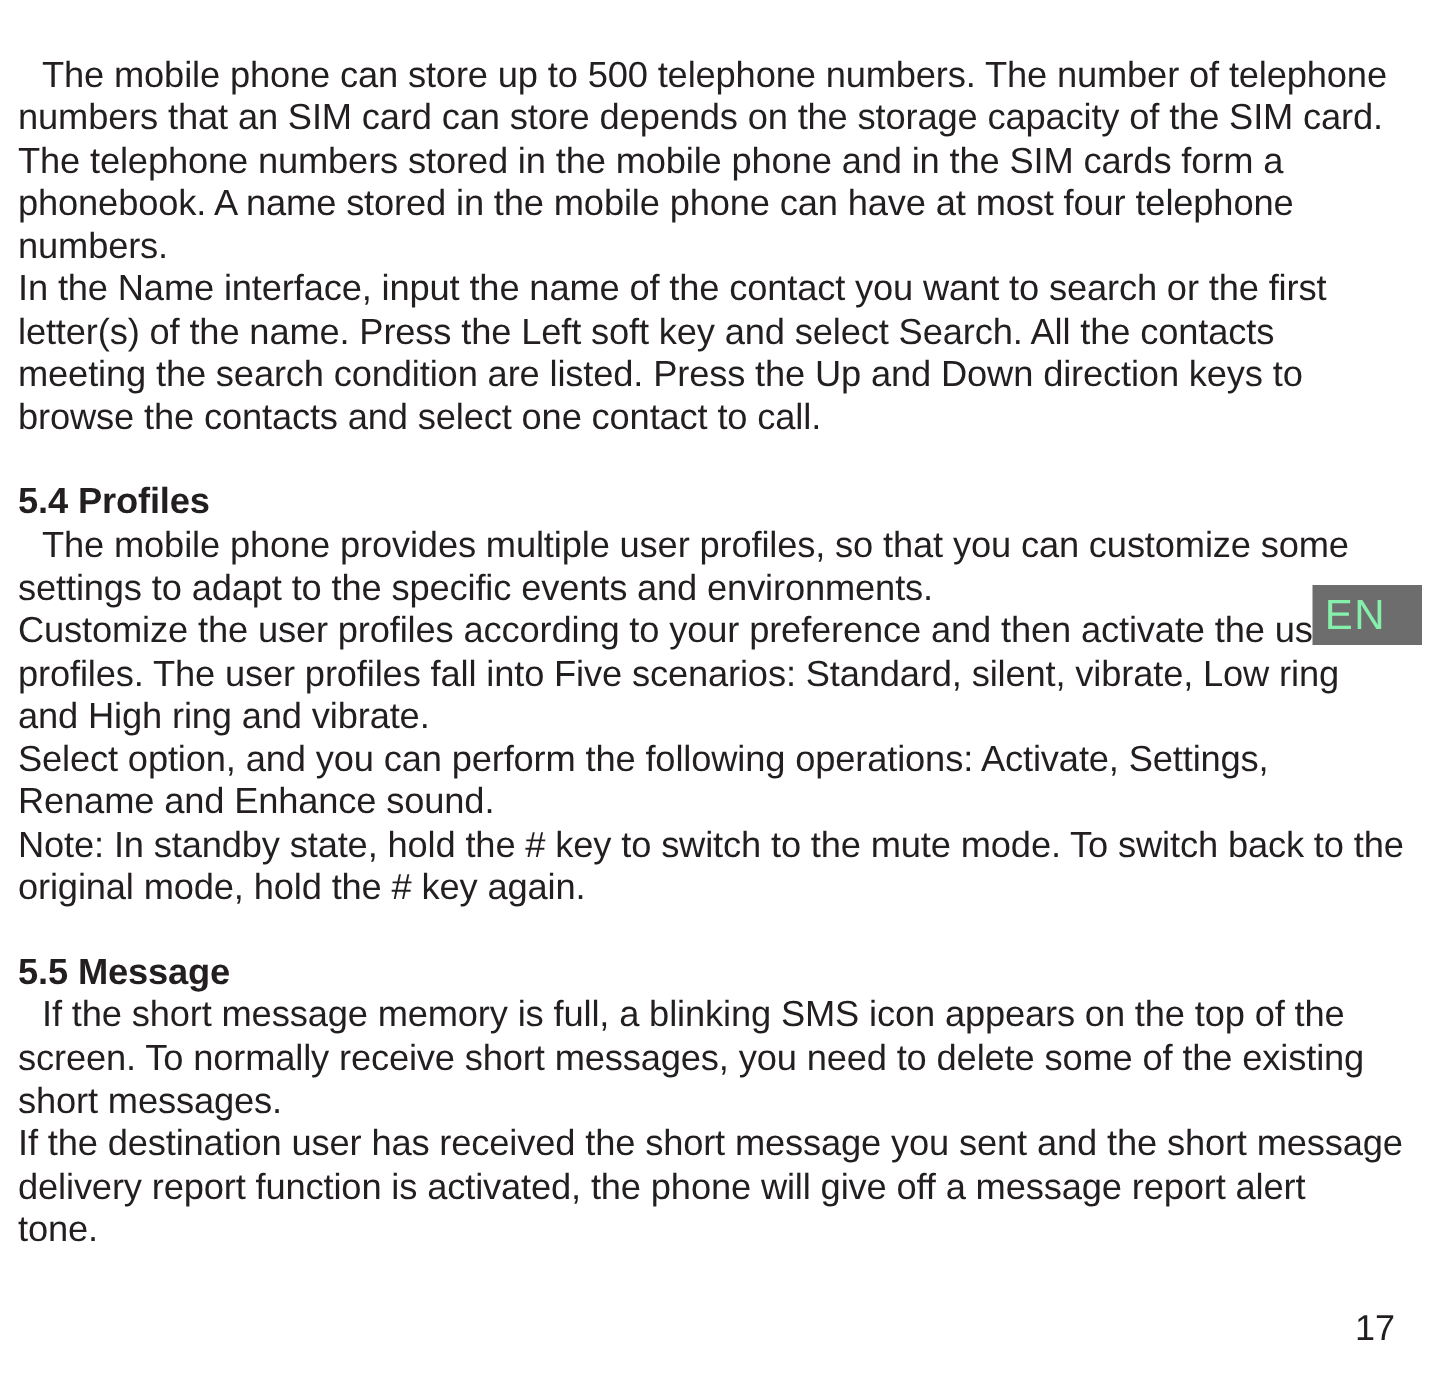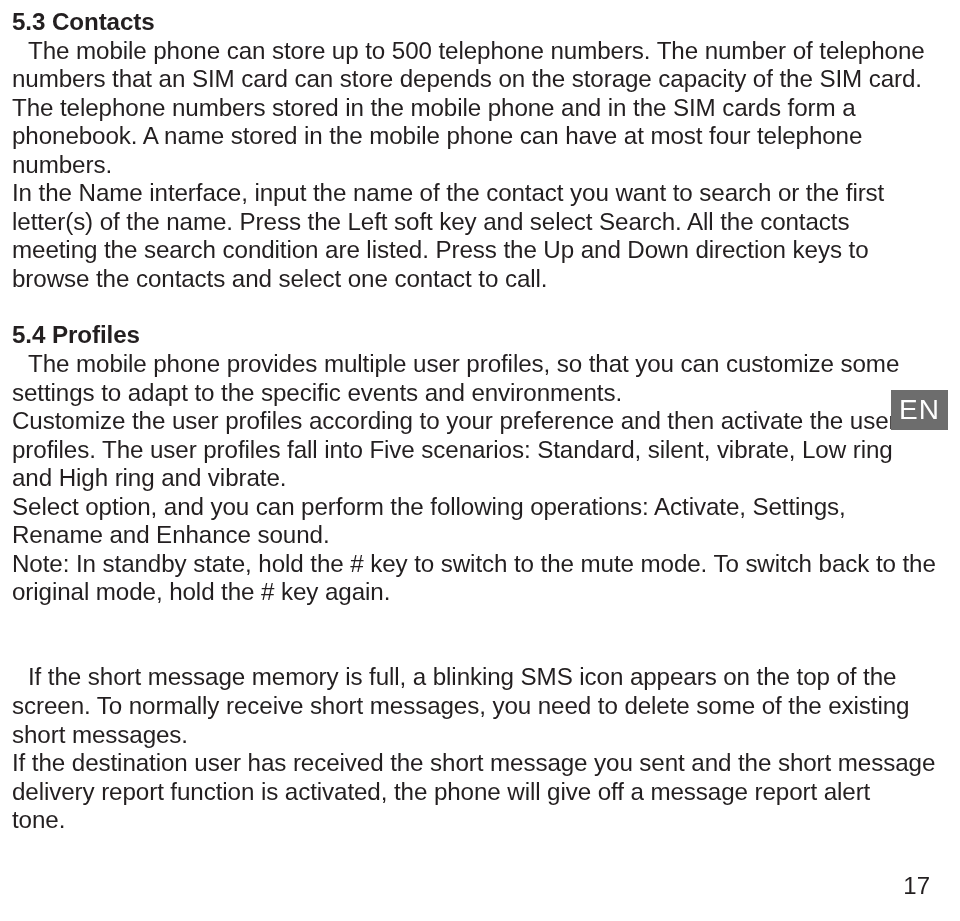--- a/index.html
+++ b/index.html
@@ -28,54 +28,54 @@
     margin: 16px;
   }
   .spacer {
     height: 28px;
   }
   .lang-tab {
     position: absolute;
     right: 12px;
     top: 390px;
     background: #6d6d6d;
-    color: #ffffff;
+    color: #86efac;
     font-size: 28px;
     font-weight: 400;
-    padding: 4px 8px 4px 8px;
+    padding: 4px 24px 4px 8px;
     letter-spacing: 1px;
   }
   .page-num {
     position: absolute;
     right: 30px;
     bottom: 21px;
     font-size: 24px;
     color: #231f20;
   }
 </style>
 </head>
 <body>
 
 <div class="page">
 
   <div>
-    <span class="heading">5.3 Contacts</span><br>
+    <br>
     <span class="para">The mobile phone can store up to 500 telephone numbers. The number of te­lephone numbers that an SIM card can store depends on the storage capacity of the SIM card. The telephone numbers stored in the mobile phone and in the SIM cards form a phonebook. A name stored in the mobile phone can have at most four telephone numbers.<br>In the Name interface, input the name of the contact you want to search or the first letter(s) of the name. Press the Left soft key and select Search. All the contacts meeting the search condition are listed. Press the Up and Down di­rection keys to browse the contacts and select one contact to call.</span>
   </div>
 
   <div class="spacer"></div>
 
   <div>
     <span class="heading">5.4 Profiles</span><br>
     <span class="para">The mobile phone provides multiple user profiles, so that you can customize some settings to adapt to the specific events and environments.<br>Customize the user profiles according to your preference and then activate the user profiles. The user profiles fall into Five scenarios: Standard, silent, vibra­te, Low ring and High ring and vibrate.<br>Select option, and you can perform the following operations: Activate, Settings, Rename and Enhance sound.<br>Note: In standby state, hold the # key to switch to the mute mode. To switch back to the original mode, hold the # key again.</span>
   </div>
 
   <div class="spacer"></div>
 
   <div>
-    <br>
+    <span class="heading">5.5 Message</span><br>
     <span class="para">If the short message memory is full, a blinking SMS icon appears on the top of the screen. To normally receive short messages, you need to delete some of the existing short messages.<br>If the destination user has received the short message you sent and the short message delivery report function is activated, the phone will give off a messa­ge report alert tone.</span>
   </div>
 
 </div>
 
 <div class="lang-tab">EN</div>
 <div class="page-num">17</div>
 
 </body></html>

